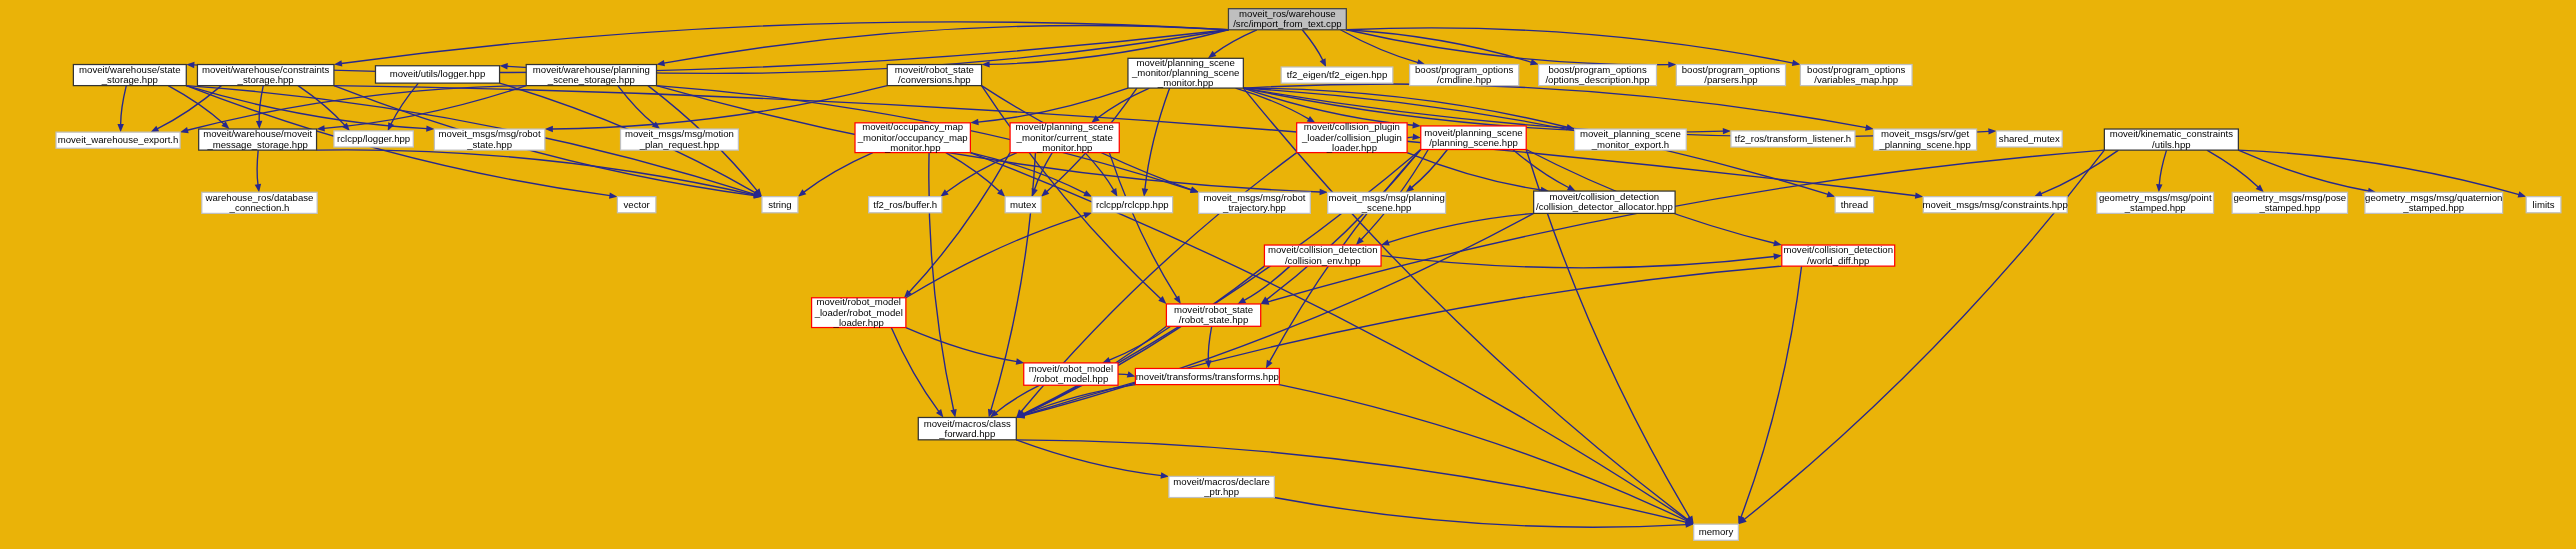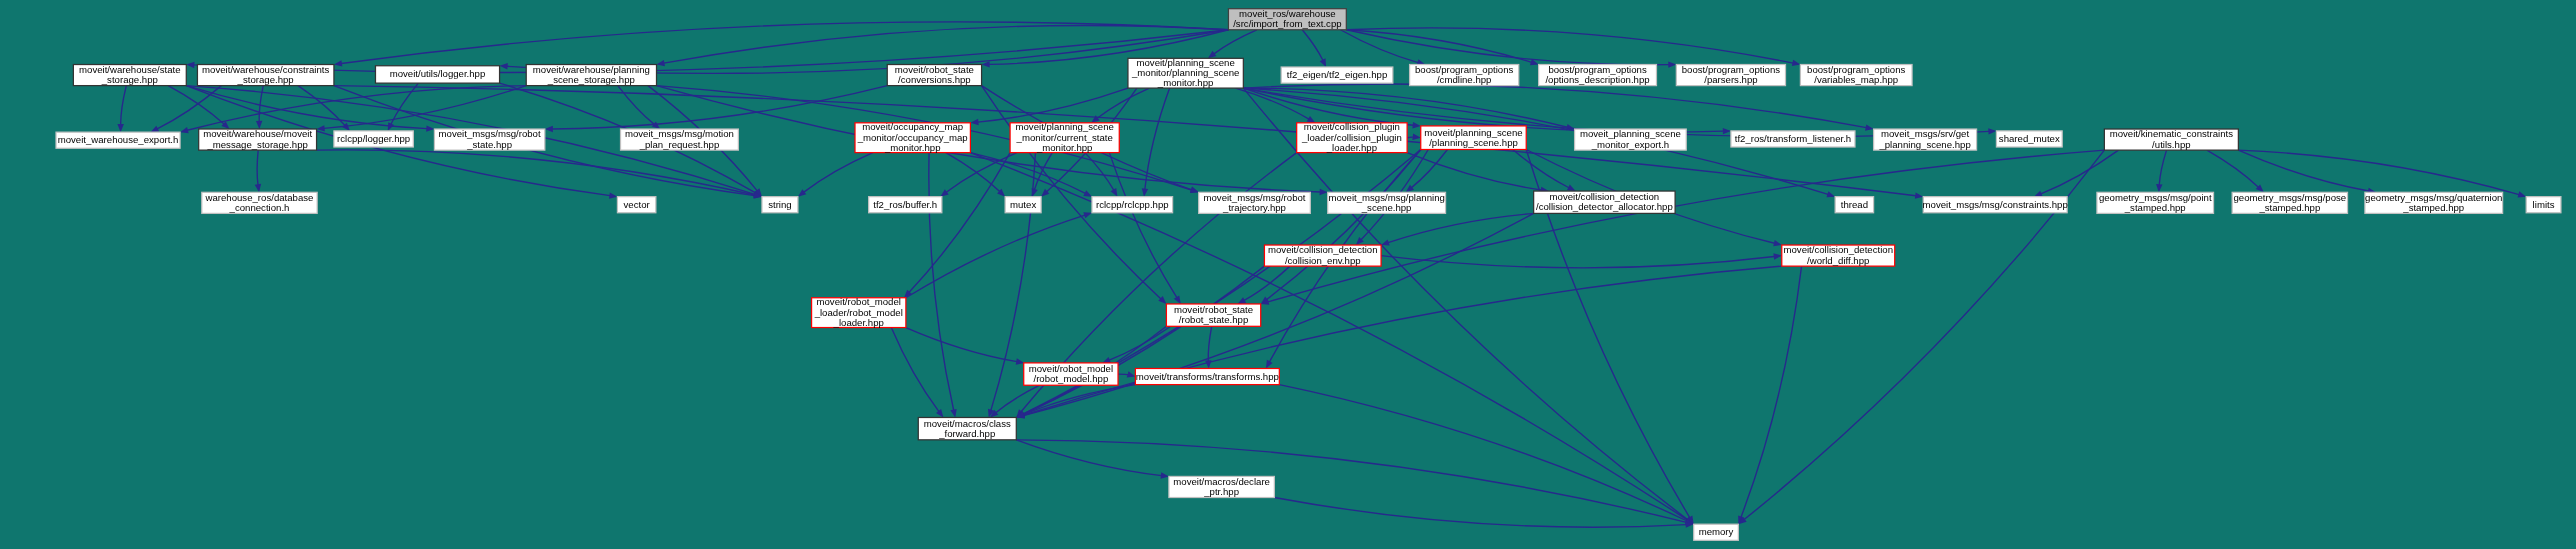--- a/index.html
+++ b/index.html
@@ -7,21 +7,21 @@
     padding: 0;
     background: #ffffff;
   }
   body {
     font-family: "Liberation Sans", sans-serif;
   }
   #graph-root {
     position: relative;
     width: 2576px;
     height: 549px;
-    background: #0f766e;
+    background: #eab308;
     overflow: hidden;
   }
   svg#dep-graph {
     display: block;
     width: 2576px;
     height: 549px;
   }
   .edge-path {
     fill: none;
     stroke: #27288c;

